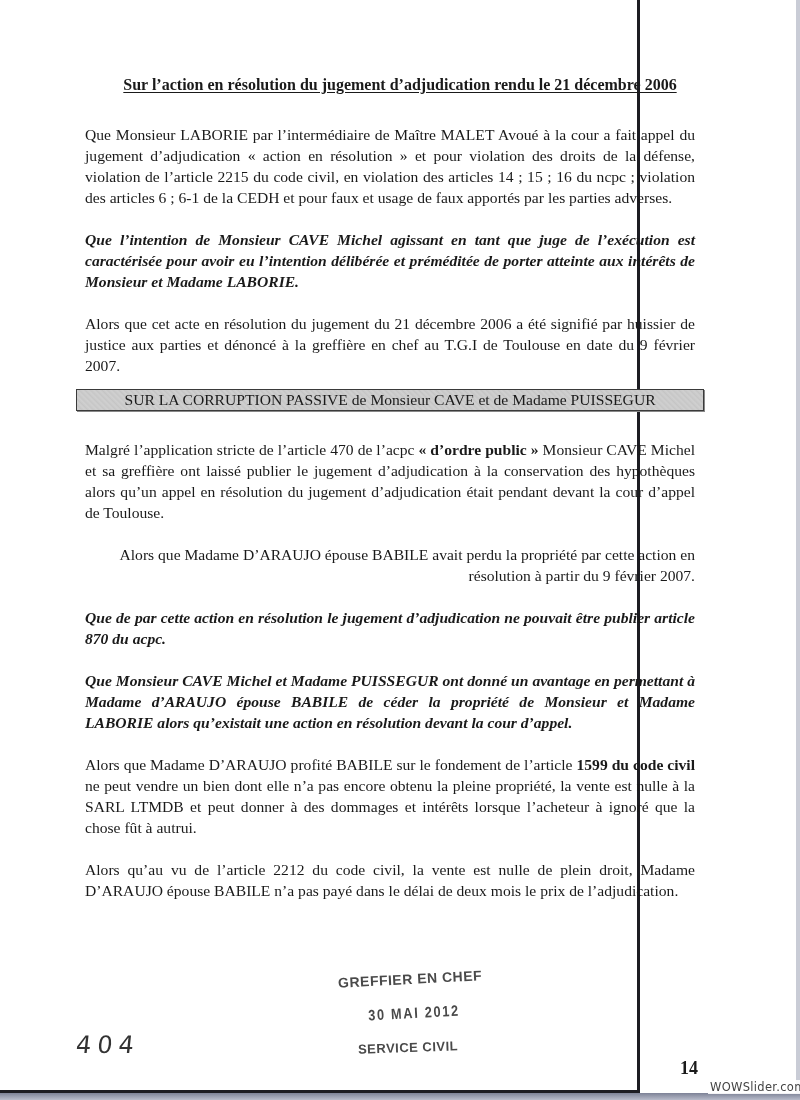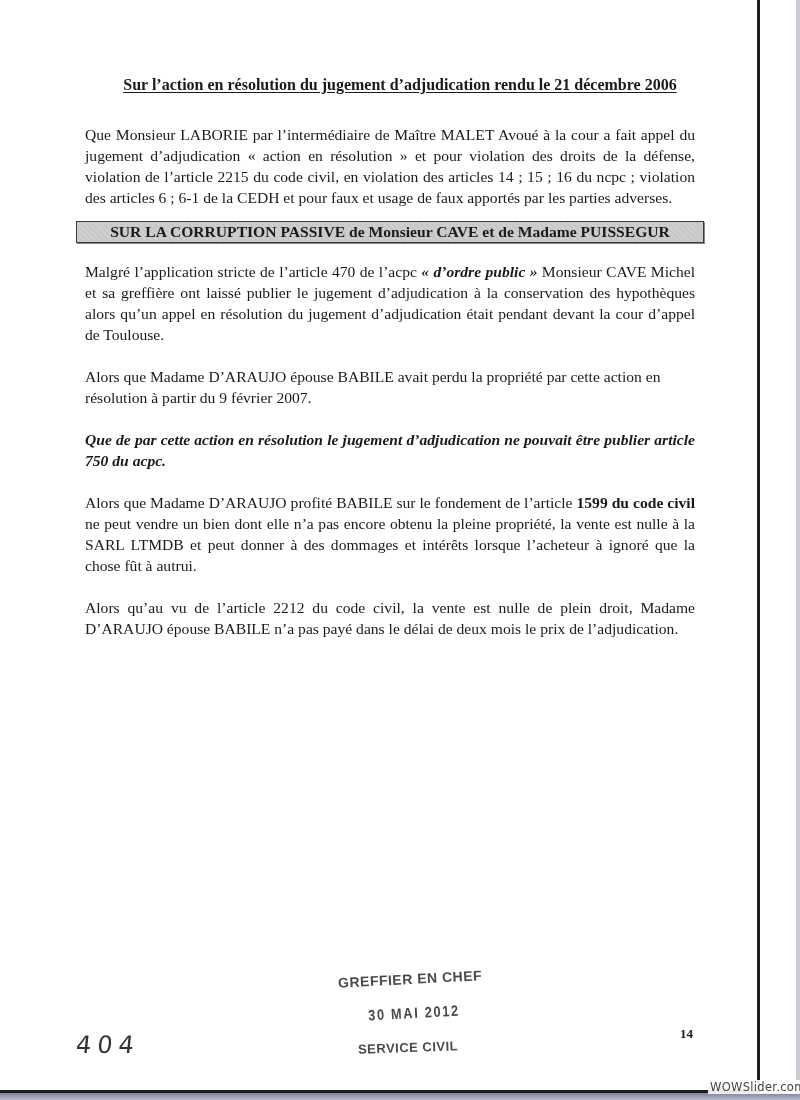--- a/index.html
+++ b/index.html
@@ -12,21 +12,21 @@
       height: 1100px;
       position: relative;
       overflow: hidden;
       font-family: "Liberation Serif", "DejaVu Serif", serif;
       color: #1a1a1a;
     }
     .page {
       position: absolute;
       left: 0;
       top: 0;
-      width: 760px;
+      width: 640px;
       height: 1093px;
       background: #ffffff;
       border-right: 3px solid #1c1c22;
       border-bottom: 3px solid #1c1c22;
       box-sizing: border-box;
     }
     .bottom-band {
       position: absolute;
       left: 0;
       top: 1093px;
@@ -65,32 +65,31 @@
     .para {
       margin: 0 0 21px 0;
       text-align: justify;
     }
     .para.bi {
       font-weight: bold;
       font-style: italic;
     }
     .bi-inline {
       font-weight: bold;
-      font-style: italic;
     }
     .b-inline {
       font-weight: bold;
     }
     .section-heading {
-      margin: -8px -9px 18px -9px;
+      margin: -8px -9px 28px -9px;
       height: 20px;
       border: 1px solid #3a3a3a;
       background: repeating-linear-gradient(45deg, #c8c8c8 0px, #d0d0d0 2px, #c4c4c4 4px);
       text-align: center;
-      font-weight: bold;
+      font-weight: normal;
       font-size: 15.6px;
       line-height: 20px;
       box-shadow: 1px 1px 0 #888;
     }
     .stamp {
       position: absolute;
       font-family: "Liberation Sans", "DejaVu Sans", sans-serif;
       font-weight: bold;
       color: #2a2a2a;
       opacity: 0.85;
@@ -122,22 +121,22 @@
       font-family: "DejaVu Sans", sans-serif;
       font-size: 24px;
       font-weight: normal;
       color: #333;
       letter-spacing: 6px;
       transform: skewX(-6deg);
     }
     .page-number {
       position: absolute;
       left: 680px;
-      top: 1026px;
-      font-size: 13px;
+      top: 1058px;
+      font-size: 18px;
       font-weight: bold;
     }
     .watermark {
       position: absolute;
       left: 708px;
       top: 1080px;
       font-family: "DejaVu Sans", sans-serif;
       font-size: 11.5px;
       color: #444;
       background: rgba(255,255,255,0.9);
@@ -147,30 +146,33 @@
   </style>
 </head>
 <body>
 
 <div class="page">
 
   <div class="title">Sur l’action en résolution du jugement d’adjudication rendu le 21 décembre 2006</div>
 
   <div class="content">
     <p class="para">Que Monsieur LABORIE par l’intermédiaire de Maître MALET Avoué à la cour a fait appel du jugement d’adjudication «  action en résolution » et pour violation des droits de la défense, violation de l’article 2215 du code civil, en violation des articles 14 ; 15 ; 16 du ncpc ; violation des articles 6 ; 6-1 de la CEDH et pour faux et usage de faux apportés par les parties adverses.</p>
+    <p class="para bi">Que l’intention de Monsieur CAVE Michel agissant en tant que juge de l’exécution est caractérisée pour avoir eu l’intention délibérée et préméditée de porter atteinte aux intérêts de Monsieur et Madame LABORIE.</p>
+    <p class="para">Alors que cet acte en résolution du jugement du 21 décembre 2006 a été signifié par huissier de justice aux parties et dénoncé à la greffière en chef au T.G.I de Toulouse en date du 9 février 2007.</p>
 
     <div class="section-heading">SUR LA CORRUPTION PASSIVE de Monsieur CAVE et de Madame PUISSEGUR</div>
 
     <p class="para"><span>Malgré l’application stricte de l’article 470 de l’acpc </span><span class="bi-inline">«  d’ordre public »</span><span> Monsieur CAVE Michel et sa greffière ont laissé publier le jugement d’adjudication à la conservation des hypothèques alors qu’un appel en résolution du jugement d’adjudication était pendant devant la cour d’appel de Toulouse.</span></p>
 
-    <p class="para" style="text-align:left">Alors que Madame D’ARAUJO épouse BABILE avait perdu la propriété par cette action en résolution à partir du 9 février 2007.</p>
+    <p class="para" style="text-align:right">Alors que Madame D’ARAUJO épouse BABILE avait perdu la propriété par cette action en résolution à partir du 9 février 2007.</p>
 
 
-    <p class="para bi">Que de par cette action en résolution le jugement d’adjudication ne pouvait être publier article 750 du acpc.</p>
+    <p class="para bi">Que de par cette action en résolution le jugement d’adjudication ne pouvait être publier article 870 du acpc.</p>
 
+    <p class="para bi">Que Monsieur CAVE Michel et Madame PUISSEGUR ont donné un avantage en permettant à Madame d’ARAUJO épouse BABILE de céder la propriété de Monsieur et Madame LABORIE alors qu’existait une action en résolution devant la cour d’appel.</p>
 
     <p class="para"><span>Alors que Madame D’ARAUJO profité BABILE sur le fondement de l’article </span><span class="b-inline">1599 du code civil</span><span> ne peut vendre un bien dont elle n’a pas encore obtenu la pleine propriété, la vente est nulle à la SARL LTMDB et peut donner à des dommages et intérêts lorsque l’acheteur à ignoré que la chose fût à autrui.</span></p>
 
     <p class="para">Alors qu’au vu de l’article 2212 du code civil, la vente est nulle de plein droit, Madame D’ARAUJO épouse BABILE n’a pas payé dans le délai de deux mois le prix de l’adjudication.</p>
   </div>
 
   <div class="stamp stamp-greffier">GREFFIER EN CHEF</div>
   <div class="stamp stamp-date">30 MAI 2012</div>
   <div class="stamp stamp-service">SERVICE CIVIL</div>
 

